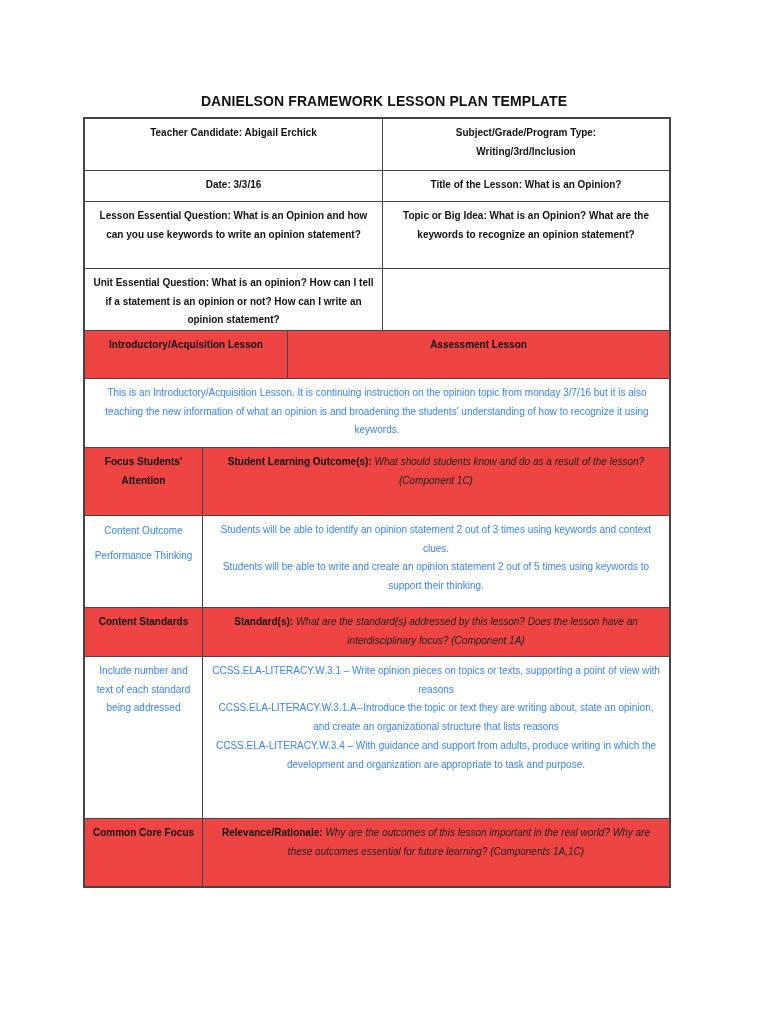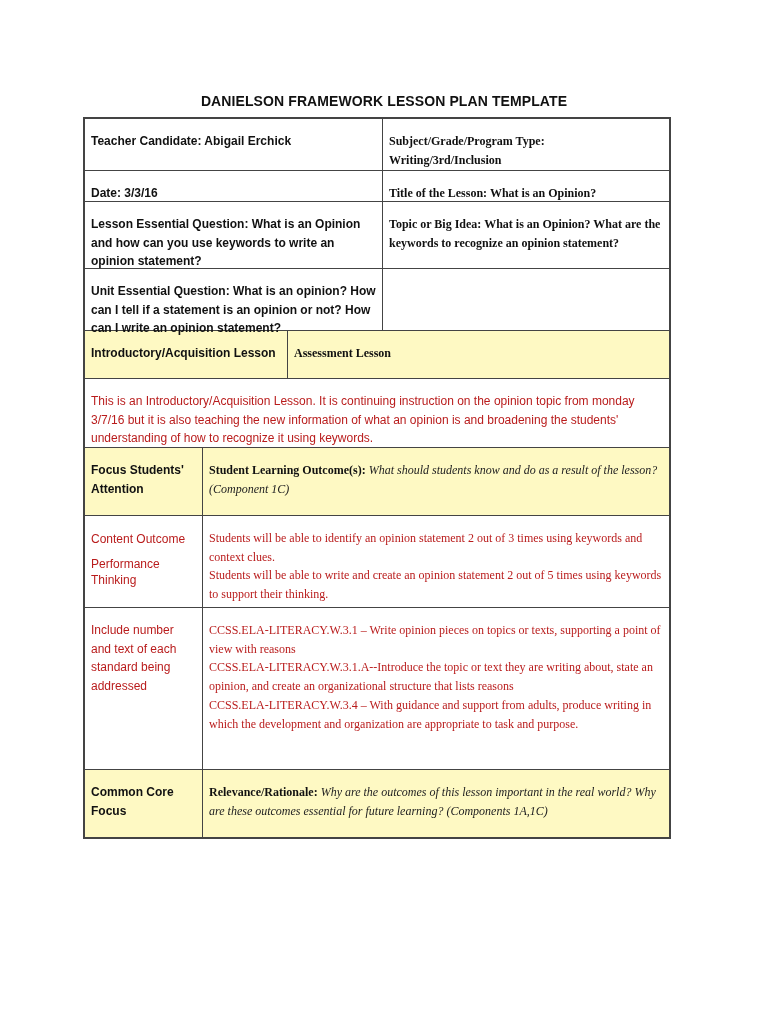--- a/index.html
+++ b/index.html
@@ -4,26 +4,26 @@
 <style>
   html, body { margin:0; padding:0; background:#ffffff; }
   body { width:768px; height:1024px; position:relative; overflow:hidden;
          font-family:"Liberation Sans", sans-serif; color:#111; }
   .title { position:absolute; top:93px; left:0; width:768px; text-align:center;
            font-weight:bold; font-size:14px; letter-spacing:0.1px; }
   .tbl { position:absolute; left:83px; top:117px; width:588px;
          border:2px solid #444; box-sizing:border-box; }
   .row { display:flex; border-top:1.5px solid #444; box-sizing:border-box; }
   .row:first-child { border-top:none; }
-  .cell { box-sizing:border-box; padding:13px 6px 5px 6px; font-size:12px; line-height:18.7px; }
-  .cell + .cell { border-left:1.5px solid #444;font-family:Liberation Serif, serif; }
+  .cell { box-sizing:border-box; padding:5px 6px 5px 6px; font-size:10px; line-height:18.7px;text-align:center; }
+  .cell + .cell { border-left:1.5px solid #444; }
   .b { font-weight:bold; }
-  .shade { background:#fef9c3; }
+  .shade { background:#ef4444; }
   .it { font-style:italic; font-weight:normal; color:#222; }
-  .n { font-weight:normal; color:#b91c1c; }
+  .n { font-weight:normal; color:#3b82f6; }
   .l2 { width:297px; }
   .r2 { flex:1; }
   .lab { width:117px; }
 </style>
 </head>
 <body>
 
 <div class="title">DANIELSON FRAMEWORK LESSON PLAN TEMPLATE</div>
 
 <div class="tbl">
@@ -72,20 +72,27 @@
     <div class="cell n lab">
       <div style="margin-bottom:7px;line-height:20px">Content Outcome</div>
       <div style="line-height:16px">Performance Thinking</div>
     </div>
     <div class="cell n" style="flex:1">
       <div> Students will be able to identify an opinion statement 2 out of 3 times using keywords and context clues.</div>
       <div>Students will be able to write and create an opinion statement 2 out of 5 times using keywords to support their thinking.</div>
     </div>
   </div>
 
+  <div class="row shade" style="height:49px">
+    <div class="cell b lab">Content Standards</div>
+    <div class="cell b" style="flex:1">
+      <span>Standard(s):</span>
+      <span class="it">What are the standard(s) addressed by this lesson?  Does the lesson have an interdisciplinary focus?  (Component 1A)</span>
+    </div>
+  </div>
 
   <div class="row" style="height:162px">
     <div class="cell n lab">Include number and text of each standard being addressed</div>
     <div class="cell n" style="flex:1">
       <div> CCSS.ELA-LITERACY.W.3.1 – Write opinion pieces on topics or texts, supporting a point of view with reasons</div>
       <div>CCSS.ELA-LITERACY.W.3.1.A--Introduce the topic or text they are writing about, state an opinion, and create an organizational structure that lists reasons</div>
       <div>CCSS.ELA-LITERACY.W.3.4 – With guidance and support from adults, produce writing in which the development and organization are appropriate to task and purpose.</div>
     </div>
   </div>
 

